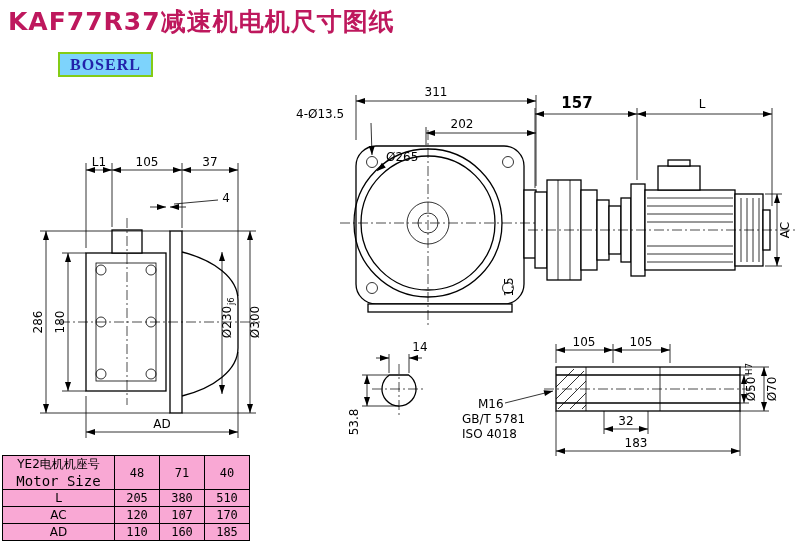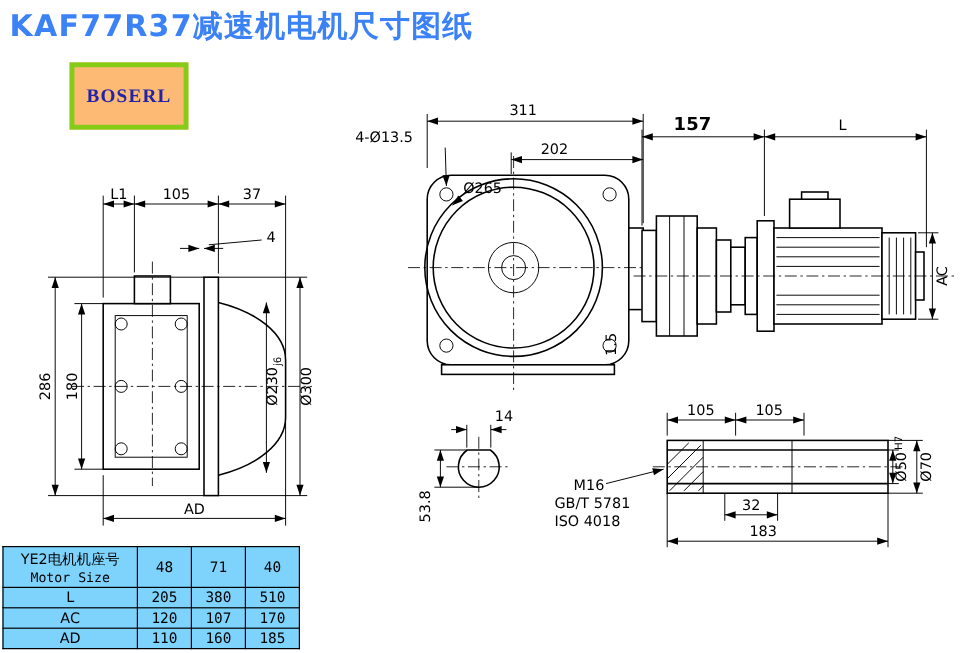--- a/index.html
+++ b/index.html
@@ -1,35 +1,35 @@
 <!DOCTYPE html>
 <html><head>
 <meta charset="utf-8">
 <style>
   * { margin:0; padding:0; box-sizing:border-box; }
   html,body { width:800px; height:544px; background:#fff; font-family:"DejaVu Sans",sans-serif; position:relative; overflow:hidden; }
-  .page-title { position:absolute; left:8px; top:5px; font-size:25px; font-weight:bold; color:#3b82f6; letter-spacing:1px; white-space:nowrap; }
-  .logo-box { position:absolute; left:58px; top:52px; border:4px solid #84cc16; padding:14px 10px; background:#fdba74; }
+  .page-title { position:absolute; left:8px; top:5px; font-size:25px; font-weight:bold; color:#be185d; letter-spacing:1px; white-space:nowrap; }
+  .logo-box { position:absolute; left:58px; top:52px; border:2px solid #84cc16; padding:1px 10px; background:#7dd3fc; }
   .logo-box span { font-family:"Liberation Serif",serif; font-size:16px; font-weight:bold; color:#2222aa; letter-spacing:1px; }
   svg.drawing { position:absolute; left:0; top:0; }
   svg text { font-family:"DejaVu Sans",sans-serif; font-size:12px; fill:#000; }
   .dim { text-anchor:middle; }
   .lab { text-anchor:start; }
   .b15 { font-size:15px; font-weight:bold; }
   .sm  { font-size:8.5px; }
   .o  { fill:none; stroke:#000; stroke-width:1.3; }
   .f  { fill:#fff; stroke:#000; stroke-width:1.3; }
   .d  { fill:none; stroke:#000; stroke-width:0.8; }
   .cl { fill:none; stroke:#000; stroke-width:0.7; stroke-dasharray:10 3 2 3; }
-  .size-table { position:absolute; left:2px; top:455px; border-collapse:collapse; background:#7dd3fc; }
+  .size-table { position:absolute; left:2px; top:455px; border-collapse:collapse; background:#f9a8d4; }
   .size-table th, .size-table td { border:1px solid #000; text-align:center; font-weight:normal; font-size:12px; padding:0 4px; font-family:"DejaVu Sans Mono",monospace; }
   .size-table .lblcell { width:112px; font-family:"DejaVu Sans",sans-serif; }
   .size-table .num { width:45px; height:17px; }
   .size-table .hdr { height:34px; }
-  .size-table .en { font-family:"DejaVu Sans Mono",monospace; font-size:11px; }
+  .size-table .en { font-family:"DejaVu Sans Mono",monospace; font-size:14px; }
 </style>
 </head>
 <body>
 
 <h1 class="page-title">KAF77R37减速机电机尺寸图纸</h1>
 <div class="logo-box">
   <span>BOSERL</span>
 </div>
 
 <svg class="drawing" width="800" height="544" viewBox="0 0 800 544">

